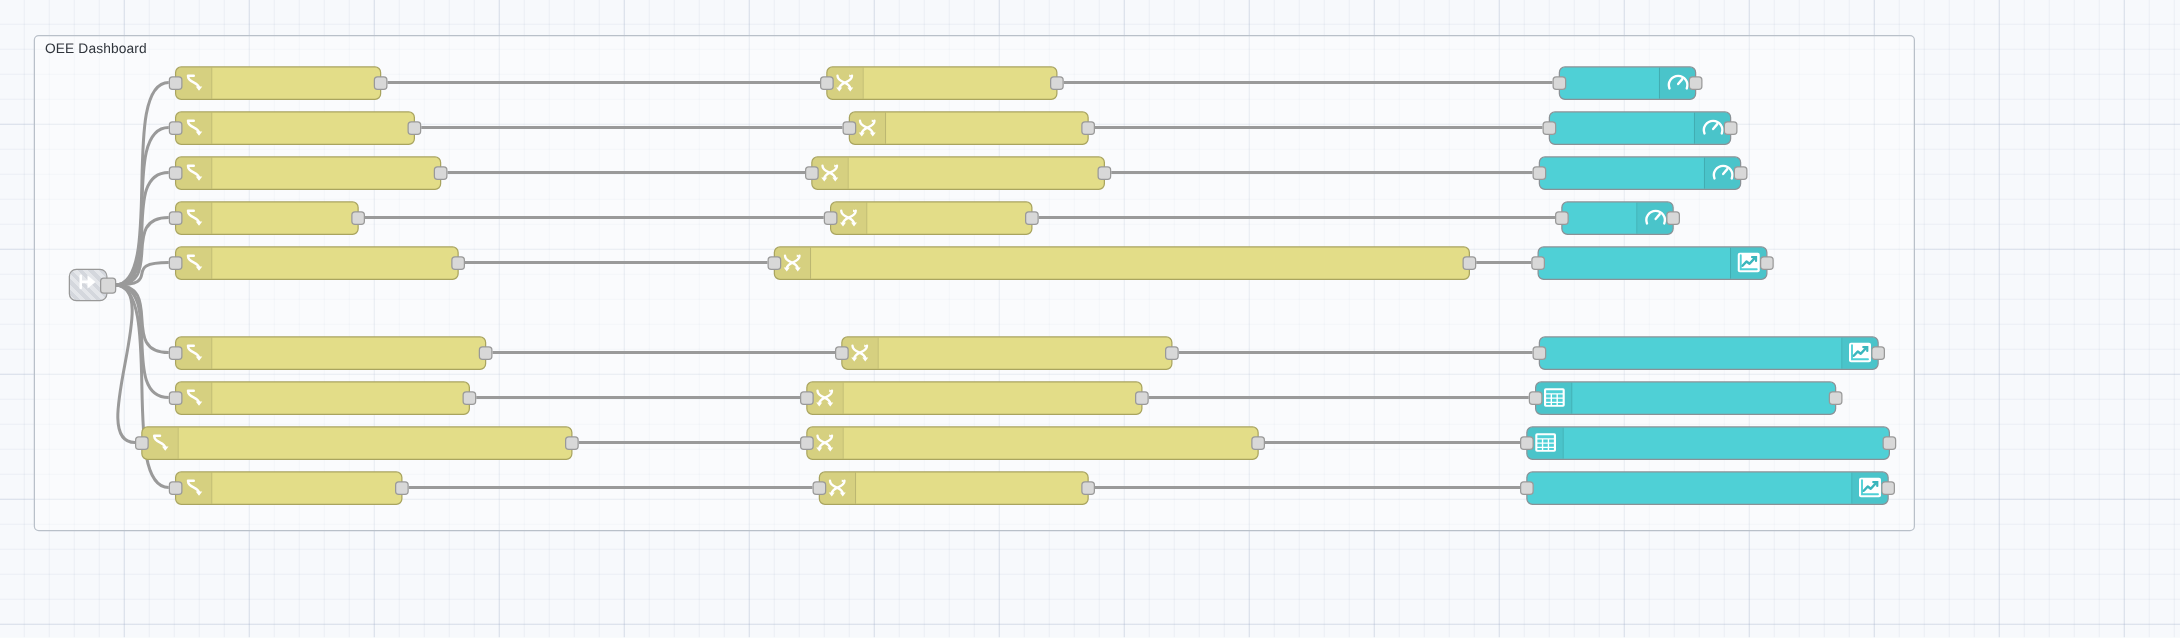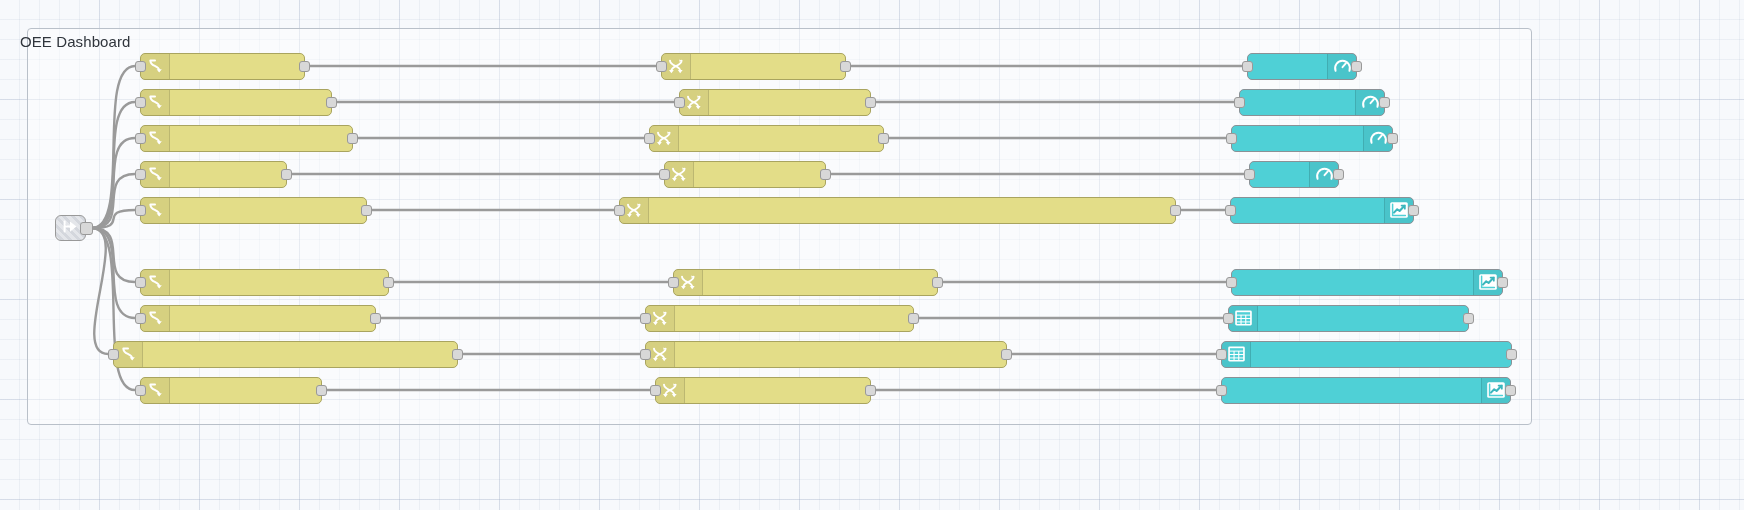--- a/index.html
+++ b/index.html
@@ -25,22 +25,22 @@
   
   #group{
     position:absolute;
     left:27px;top:28px;width:1505px;height:397px;
     border:1px solid #b9c0c9;
     border-radius:4px;
     background:rgba(255,255,255,.42);
     box-sizing:border-box;
   }
   #group-label{
-    position:absolute;left:20px;top:33px;
-    font-size:15px;color:#30353c;letter-spacing:.1px;
+    position:absolute;left:36px;top:33px;
+    font-size:11px;color:#30353c;letter-spacing:.1px;
     white-space:nowrap;
   }
   
   #wires{position:absolute;left:0;top:0;width:1744px;height:510px;pointer-events:none;}
   
   .node{
     position:absolute;
     height:27px;
     border:1px solid #999;
     border-radius:5px;

